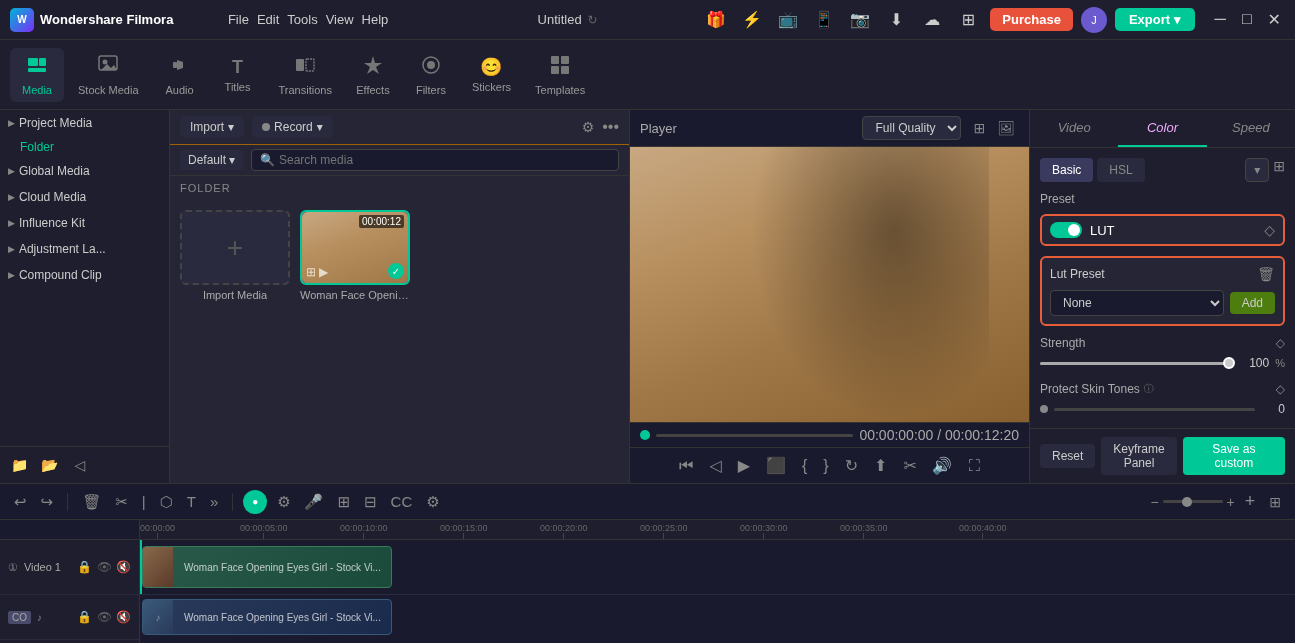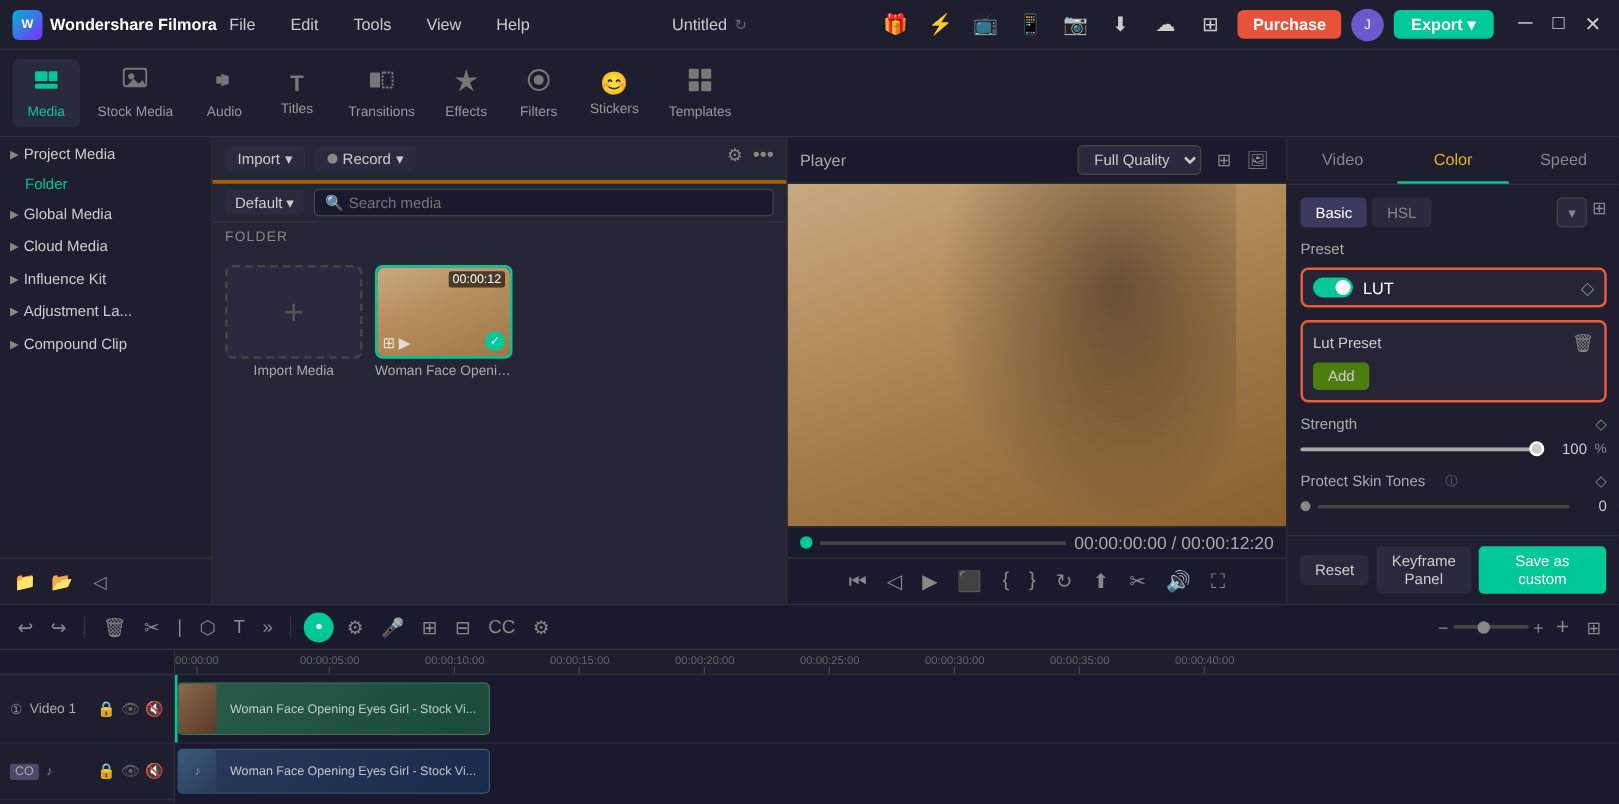--- a/index.html
+++ b/index.html
@@ -2,21 +2,21 @@
 <html><head>
   <meta charset="utf-8">
   <style>
     * { margin: 0; padding: 0; box-sizing: border-box; }
     body { width: 1295px; height: 643px; background: #1a1a2e; font-family: 'Segoe UI', sans-serif; color: #ccc; font-size: 12px; overflow: hidden; }
 
     
     #topbar { display: flex; align-items: center; height: 40px; background: #1e1e2e; padding: 0 10px; gap: 10px; border-bottom: 1px solid #333; }
     #topbar .logo { display: flex; align-items: center; gap: 6px; color: #fff; font-weight: bold; font-size: 13px; min-width: 160px; }
     #topbar .logo-icon { width: 24px; height: 24px; background: linear-gradient(135deg, #00b4d8, #7b2ff7); border-radius: 5px; display: flex; align-items: center; justify-content: center; color: #fff; font-size: 10px; font-weight: bold; }
-    #topbar .menu-items { display: flex; gap: 28px; flex: 1; }
+    #topbar .menu-items { display: flex; gap: 8px; flex: 1; justify-content: center; }
     #topbar .menu-item { color: #ccc; cursor: pointer; font-size: 13px; }
     #topbar .center-title { flex: 1; text-align: center; color: #ccc; font-size: 13px; display: flex; align-items: center; justify-content: center; gap: 6px; }
     #topbar .right-area { display: flex; align-items: center; gap: 8px; }
     #topbar .icon-btn { width: 28px; height: 28px; background: transparent; border: none; color: #ccc; cursor: pointer; display: flex; align-items: center; justify-content: center; font-size: 16px; border-radius: 4px; }
     #topbar .purchase-btn { background: #e8523a; color: #fff; border: none; border-radius: 5px; padding: 4px 12px; cursor: pointer; font-size: 13px; font-weight: 600; }
     #topbar .avatar { width: 26px; height: 26px; border-radius: 50%; background: #6a5acd; display: flex; align-items: center; justify-content: center; color: #fff; font-size: 11px; }
     #topbar .export-btn { background: #00c896; color: #fff; border: none; border-radius: 5px; padding: 4px 14px; cursor: pointer; font-size: 13px; font-weight: 600; display: flex; align-items: center; gap: 4px; }
     #topbar .win-controls { display: flex; gap: 8px; margin-left: 8px; }
     #topbar .win-btn { color: #ccc; font-size: 16px; cursor: pointer; padding: 0 4px; }
 
@@ -35,21 +35,21 @@
     
     #left-panel { width: 170px; background: #1e1e2e; border-right: 1px solid #333; display: flex; flex-direction: column; }
     .panel-section-header { display: flex; align-items: center; gap: 4px; padding: 6px 8px; cursor: pointer; color: #ccc; font-size: 12px; border-radius: 4px; }
     .panel-section-header .arrow { font-size: 9px; color: #888; }
     .active-folder { color: #00c896; padding: 4px 20px; font-size: 12px; cursor: pointer; }
     .panel-bottom-icons { display: flex; gap: 6px; padding: 6px 8px; margin-top: auto; border-top: 1px solid #333; }
     .panel-bottom-icon { width: 24px; height: 24px; display: flex; align-items: center; justify-content: center; color: #888; cursor: pointer; border-radius: 3px; font-size: 14px; }
 
     
     #media-area { flex: 1; background: #252535; display: flex; flex-direction: column; border-right: 1px solid #333; }
-    #media-toolbar { display: flex; padding: 6px 10px; gap: 8px; border-bottom: 3px solid #a16207; }
+    #media-toolbar { display: flex; align-items: center; padding: 6px 10px; gap: 8px; border-bottom: 1px solid #a16207; }
     .import-btn { background: #2a2a3e; border: none; color: #ccc; border-radius: 5px; padding: 4px 10px; cursor: pointer; font-size: 12px; display: flex; align-items: center; gap: 4px; }
     .record-btn { background: #2a2a3e; border: none; color: #ccc; border-radius: 5px; padding: 4px 10px; cursor: pointer; font-size: 12px; display: flex; align-items: center; gap: 4px; }
     .record-dot { width: 8px; height: 8px; border-radius: 50%; background: #888; display: inline-block; }
     .media-filter-btn { margin-left: auto; color: #888; cursor: pointer; font-size: 14px; }
     .media-more-btn { color: #888; cursor: pointer; font-size: 16px; }
     #media-subbar { display: flex; align-items: center; padding: 4px 10px; gap: 8px; border-bottom: 1px solid #333; }
     .default-btn { background: #2a2a3e; border: none; color: #ccc; border-radius: 4px; padding: 3px 8px; cursor: pointer; font-size: 12px; display: flex; align-items: center; gap: 3px; }
     .search-box { background: #1a1a2e; border: 1px solid #444; border-radius: 4px; padding: 3px 8px; color: #ccc; font-size: 12px; flex: 1; display: flex; align-items: center; gap: 4px; }
     .search-box input { background: transparent; border: none; outline: none; color: #ccc; font-size: 12px; width: 100%; }
     .folder-label { padding: 6px 10px; color: #888; font-size: 11px; text-transform: uppercase; letter-spacing: 1px; }
@@ -77,23 +77,23 @@
     .player-face-detail { position: absolute; top: 0; right: 40px; width: 60%; height: 100%; background: radial-gradient(ellipse at 60% 30%, rgba(0,0,0,0.4) 0%, transparent 70%); }
     #player-scrubbar { padding: 4px 10px; display: flex; align-items: center; gap: 6px; border-top: 1px solid #333; }
     .scrub-dot { width: 10px; height: 10px; border-radius: 50%; background: #00c896; cursor: pointer; flex-shrink: 0; }
     .scrub-line { flex: 1; height: 3px; background: #444; border-radius: 2px; }
     .time-display { color: #aaa; font-size: 14px; white-space: nowrap; }
     #player-controls { display: flex; align-items: center; justify-content: center; gap: 6px; padding: 5px 10px; border-top: 1px solid #333; }
     .ctrl-btn { color: #888; font-size: 16px; cursor: pointer; padding: 3px 5px; border-radius: 3px; }
 
     
     #right-panel { width: 265px; background: #1e1e2e; display: flex; flex-direction: column; }
-    #right-tabs { display: flex; border-bottom: 1px solid #333; }
+    #right-tabs { display: flex; border-bottom: 1px solid #333; font-style: italic; }
     .right-tab { flex: 1; text-align: center; padding: 10px 4px; cursor: pointer; color: #888; font-size: 13px; border-bottom: 2px solid transparent; }
-    .right-tab.active { color: #eab308; border-bottom-color: #00c896; }
+    .right-tab.active { color: #f0abfc; border-bottom-color: #00c896; }
     #right-content { flex: 1; overflow-y: auto; padding: 10px; }
     .color-subtabs { display: flex; gap: 4px; margin-bottom: 10px; }
     .color-subtab { background: #2a2a3e; border: none; color: #888; border-radius: 4px; padding: 4px 12px; cursor: pointer; font-size: 12px; }
     .color-subtab.active { background: #3a3a5e; color: #fff; }
     .color-subtab-dropdown { background: #2a2a3e; border: 1px solid #444; color: #888; border-radius: 4px; padding: 4px 8px; cursor: pointer; font-size: 12px; display: flex; align-items: center; gap: 4px; margin-left: auto; }
     .color-grid-icon { color: #888; cursor: pointer; font-size: 14px; }
 
     
     .section-label { color: #aaa; font-size: 12px; margin-bottom: 8px; }
     .lut-row { display: flex; align-items: center; gap: 8px; margin-bottom: 10px; padding: 6px 8px; background: #252535; border: 2px solid #e85d3a; border-radius: 6px; }
@@ -114,21 +114,21 @@
     .strength-label { color: #aaa; font-size: 12px; }
     .strength-slider-container { position: relative; margin-bottom: 12px; display: flex; align-items: center; gap: 6px; }
     .strength-slider { flex: 1; height: 3px; background: #444; border-radius: 2px; position: relative; }
     .strength-fill { height: 100%; background: #aaa; border-radius: 2px; width: 100%; }
     .strength-handle { position: absolute; right: 0; top: 50%; transform: translate(50%, -50%); width: 12px; height: 12px; border-radius: 50%; background: #ccc; border: 2px solid #fff; cursor: pointer; }
     .strength-value { color: #ccc; font-size: 12px; width: 34px; text-align: right; }
     .strength-percent { color: #888; font-size: 11px; }
     .diamond-sm { color: #888; font-size: 12px; }
 
     .protect-row { display: flex; align-items: center; justify-content: space-between; margin-bottom: 6px; }
-    .protect-label { color: #aaa; font-size: 12px; display: flex; align-items: center; gap: 16px; justify-content: space-between; }
+    .protect-label { color: #aaa; font-size: 12px; display: flex; align-items: center; gap: 4px; justify-content: space-between; }
     .protect-info { color: #666; font-size: 10px; cursor: pointer; }
     .protect-slider-row { display: flex; align-items: center; gap: 6px; margin-bottom: 12px; }
     .protect-dot { width: 8px; height: 8px; border-radius: 50%; background: #888; flex-shrink: 0; }
     .protect-slider { flex: 1; height: 3px; background: #444; border-radius: 2px; }
     .protect-value { color: #ccc; font-size: 12px; width: 24px; text-align: right; }
 
     .right-footer { display: flex; align-items: center; gap: 6px; padding: 8px 10px; border-top: 1px solid #333; }
     .reset-btn { background: #2a2a3e; border: none; color: #ccc; border-radius: 4px; padding: 5px 12px; cursor: pointer; font-size: 12px; }
     .keyframe-btn { background: #2a2a3e; border: none; color: #ccc; border-radius: 4px; padding: 5px 12px; cursor: pointer; font-size: 12px; flex: 1; }
     .save-custom-btn { background: #00c896; border: none; color: #fff; border-radius: 4px; padding: 5px 12px; cursor: pointer; font-size: 12px; }
@@ -430,20 +430,23 @@
         <span class="lut-label">LUT</span>
         <span class="diamond-icon">◇</span>
       </div>
 
       <div class="lut-preset-box">
         <div class="lut-preset-header">
           <span class="lut-preset-title">Lut Preset</span>
           <span class="lut-preset-trash">🗑</span>
         </div>
         <div class="lut-preset-row">
+          <select class="lut-preset-select">
+            <option>None</option>
+          </select>
           <button class="lut-add-btn">Add</button>
         </div>
       </div>
 
       <div class="strength-row">
         <span class="strength-label">Strength</span>
         <span class="diamond-sm">◇</span>
       </div>
       <div class="strength-slider-container">
         <div class="strength-slider">
@@ -556,21 +559,21 @@
           <div class="ruler-line"></div>
         </div>
         <div class="ruler-tick" style="left:600px;">
           <span class="ruler-label">00:00:30:00</span>
           <div class="ruler-line"></div>
         </div>
         <div class="ruler-tick" style="left:700px;">
           <span class="ruler-label">00:00:35:00</span>
           <div class="ruler-line"></div>
         </div>
-        <div class="ruler-tick" style="left:800px;">
+        <div class="ruler-tick" style="left:819px;">
           <span class="ruler-label">00:00:40:00</span>
           <div class="ruler-line"></div>
         </div>
       </div>
       <div id="timeline-rows">
 
         <div style="height:55px; border-bottom:1px solid #2a2a3e; position:relative;">
           <div class="playhead-line"></div>
           <div class="track-clip" style="left:2px; width:250px;">
             <div class="track-clip-thumb">

